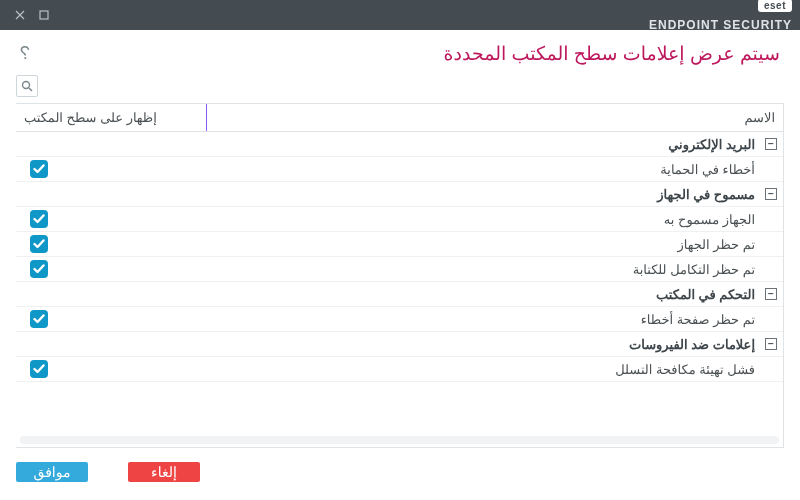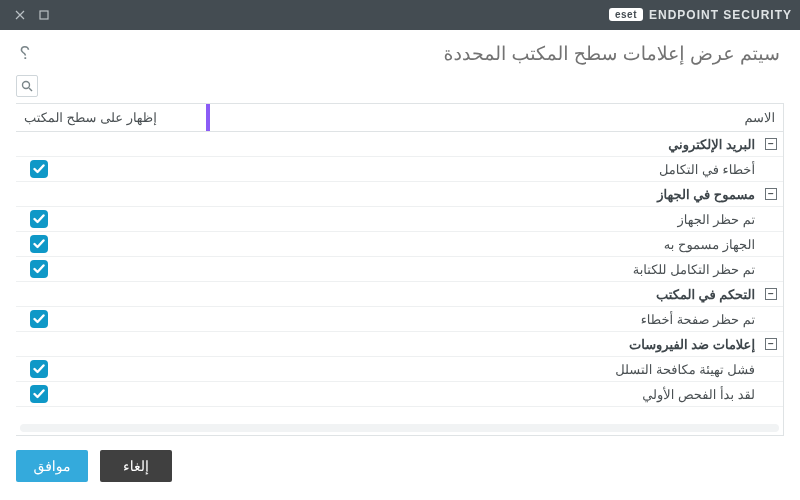--- a/index.html
+++ b/index.html
@@ -15,21 +15,21 @@
   flex-direction: column;
 }
 .titlebar {
   height: 30px;
   background: #444c52;
   display: flex;
   align-items: center;
   padding: 0 8px;
   direction: ltr;
 }
-.titlebar .right { margin-left: auto; display: flex; align-items: flex-start; gap: 6px; }
+.titlebar .right { margin-left: auto; display: flex; align-items: flex-end; gap: 6px; flex-direction: column; }
 .brand-badge {
   background: #fff;
   color: #444c52;
   border-radius: 3px;
   padding: 1px 6px;
   font-size: 10px;
   font-weight: 700;
   letter-spacing: 0.5px;
 }
 .brand-text {
@@ -46,21 +46,21 @@
 }
 .win-btn svg { stroke: currentColor; }
 .header-row {
   display: flex;
   align-items: center;
   padding: 12px 20px 10px 20px;
   direction: rtl;
 }
 .page-title {
   font-size: 19px;
-  color: #737373;
+  color: #be185d;
   font-weight: 400;
   margin-left: 40px;
 }
 .help-icon {
   margin-right: auto;
   color: #7a8589;
   font-size: 18px;
   cursor: pointer;
   transform: scaleX(-1);
 }
@@ -87,21 +87,21 @@
   display: flex;
   direction: rtl;
   background: #fff;
   border-bottom: 1px solid #dfe3e5;
   height: 28px;
 }
 .th {
   padding: 5px 8px;
   font-size: 13px;
   color: #4a5053;
-  border-left: 4px solid #8b5cf6;
+  border-left: 1px solid #8b5cf6;
   display: flex;
   align-items: center;
 }
 .th.name { flex: 1; }
 .th.show { width: 190px; justify-content: flex-end; border-left: none; text-align: right;}
 .tbody {
   flex: 1;
   overflow-x: auto;
   overflow-y: hidden;
   direction: rtl;
@@ -156,29 +156,29 @@
 }
 .footer {
   padding: 14px 16px 18px 16px;
   display: flex;
   gap: 12px;
   direction: rtl;
   justify-content: flex-end;
 }
 .btn {
   min-width: 72px;
-  height: 32px;
+  height: 20px;
   border: none;
   border-radius: 2px;
   font-size: 14px;
   cursor: pointer;
   font-family: inherit;
 }
 .btn-primary { background: #34aadc; color: #fff; }
-.btn-secondary { background: #404040; color: #fff; }
+.btn-secondary { background: #ef4444; color: #fff; margin-left: 28px; }
 </style>
 </head>
 <body>
 
 <div class="titlebar">
   <div class="win-btn">
     <svg width="10" height="10" viewBox="0 0 10 10" fill="none" stroke-width="1.2">
         <path d="M1 1 L9 9 M9 1 L1 9"></path>
       </svg>
   </div>
@@ -213,48 +213,48 @@
     <div class="th show">إظهار على سطح المكتب</div>
   </div>
   <div class="tbody" id="tbody">
       <div class="group-row">
         <div class="toggle-box">−</div>
         <div class="cell-name">البريد الإلكتروني</div>
         <div class="cell-check"></div>
       </div>
       <div class="item-row">
         <div class="indent-spacer"></div>
-        <div class="cell-name">أخطاء في التكامل</div>
+        <div class="cell-name">أخطاء في الحماية</div>
         <div class="cell-check">
           <div class="chk">
             <svg width="12" height="10" viewBox="0 0 12 10" fill="none" stroke-width="2.4" stroke-linecap="round" stroke-linejoin="round">
               <path d="M1.5 5 L4.5 8 L10.5 1.5"></path>
             </svg>
           </div>
         </div>
       </div>
       <div class="group-row">
         <div class="toggle-box">−</div>
         <div class="cell-name">مسموح في الجهاز</div>
         <div class="cell-check"></div>
       </div>
       <div class="item-row">
         <div class="indent-spacer"></div>
+        <div class="cell-name">الجهاز مسموح به</div>
+        <div class="cell-check">
+          <div class="chk">
+            <svg width="12" height="10" viewBox="0 0 12 10" fill="none" stroke-width="2.4" stroke-linecap="round" stroke-linejoin="round">
+              <path d="M1.5 5 L4.5 8 L10.5 1.5"></path>
+            </svg>
+          </div>
+        </div>
+      </div>
+      <div class="item-row">
+        <div class="indent-spacer"></div>
         <div class="cell-name">تم حظر الجهاز</div>
-        <div class="cell-check">
-          <div class="chk">
-            <svg width="12" height="10" viewBox="0 0 12 10" fill="none" stroke-width="2.4" stroke-linecap="round" stroke-linejoin="round">
-              <path d="M1.5 5 L4.5 8 L10.5 1.5"></path>
-            </svg>
-          </div>
-        </div>
-      </div>
-      <div class="item-row">
-        <div class="indent-spacer"></div>
-        <div class="cell-name">الجهاز مسموح به</div>
         <div class="cell-check">
           <div class="chk">
             <svg width="12" height="10" viewBox="0 0 12 10" fill="none" stroke-width="2.4" stroke-linecap="round" stroke-linejoin="round">
               <path d="M1.5 5 L4.5 8 L10.5 1.5"></path>
             </svg>
           </div>
         </div>
       </div>
       <div class="item-row">
         <div class="indent-spacer"></div>
@@ -292,31 +292,20 @@
         <div class="indent-spacer"></div>
         <div class="cell-name">فشل تهيئة مكافحة التسلل</div>
         <div class="cell-check">
           <div class="chk">
             <svg width="12" height="10" viewBox="0 0 12 10" fill="none" stroke-width="2.4" stroke-linecap="round" stroke-linejoin="round">
               <path d="M1.5 5 L4.5 8 L10.5 1.5"></path>
             </svg>
           </div>
         </div>
       </div>
-      <div class="item-row">
-        <div class="indent-spacer"></div>
-        <div class="cell-name">لقد بدأ الفحص الأولي</div>
-        <div class="cell-check">
-          <div class="chk">
-            <svg width="12" height="10" viewBox="0 0 12 10" fill="none" stroke-width="2.4" stroke-linecap="round" stroke-linejoin="round">
-              <path d="M1.5 5 L4.5 8 L10.5 1.5"></path>
-            </svg>
-          </div>
-        </div>
-      </div>
     </div>
   <div class="hscroll">
       <div class="track"></div>
     </div>
 </div>
 
 <div class="footer">
   <button class="btn btn-secondary">إلغاء</button>
   <button class="btn btn-primary">موافق</button>
 </div>

